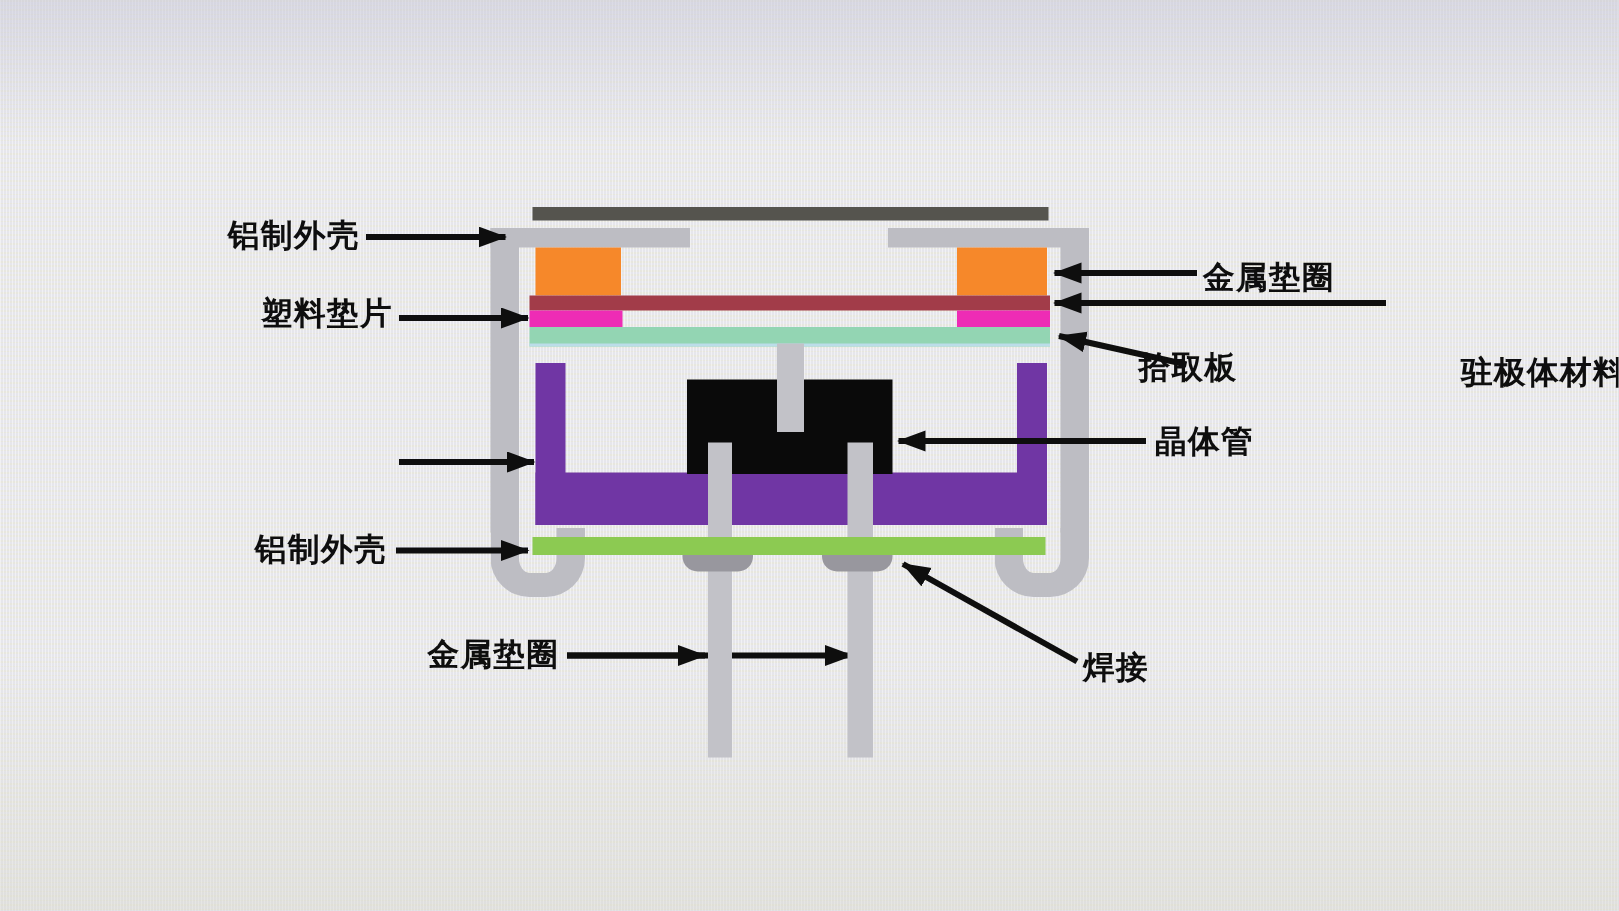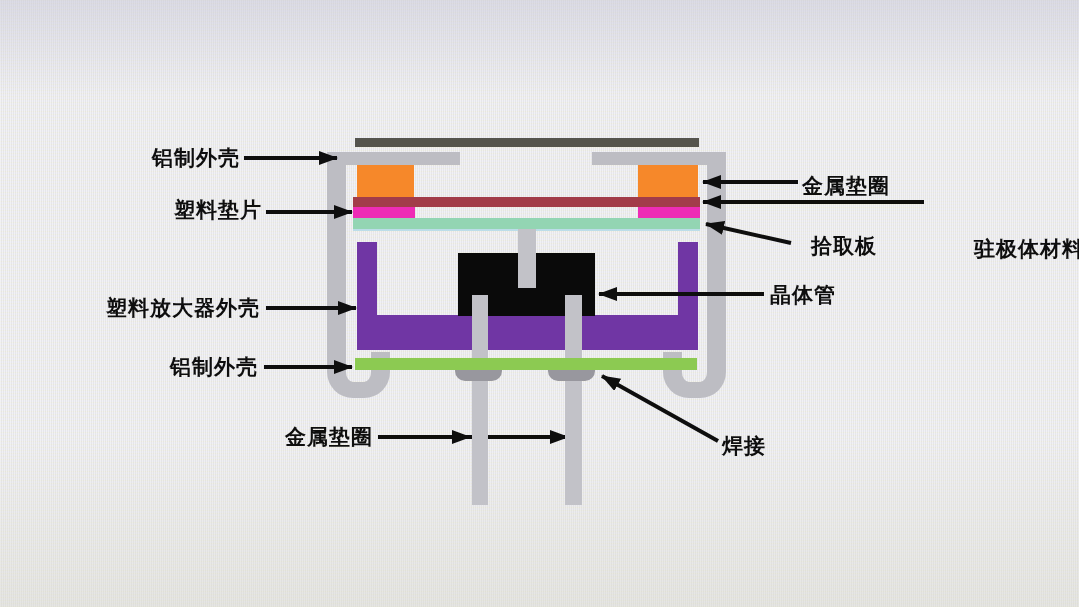--- a/index.html
+++ b/index.html
@@ -68,21 +68,21 @@
   .solder-2       {left:548px;top:370px;width:47px;height:11px;border-radius:0 0 10px 10px;z-index:4;}
 
   
   .lbl-aluminum   {right:839px;top:147px;}
   .lbl-gasket     {right:817px;top:201px;font-family:Liberation Mono, monospace;}
   .lbl-ampcase    {right:819px;top:297px;}
   .lbl-pcb        {right:821px;top:356px;}
   .lbl-leads      {right:706px;top:426px;}
   .lbl-washer     {left:802px;top:175px;}
   .lbl-electret   {left:974px;top:194px;margin-top:44px;}
-  .lbl-pickup     {left:811px;top:235px;}
+  .lbl-pickup     {left:759px;top:235px;}
   .lbl-transistor {left:770px;top:284px;}
   .lbl-solder     {left:722px;top:435px;}
 </style>
 </head>
 <body>
 
 <div class="canvas">
 
   <div class="part top-plate" style="background-color: rgb(85, 84, 78);"></div>
   <div class="part rim-left" style="background-color: rgb(189, 189, 195);"></div>
@@ -124,21 +124,20 @@
       <line x1="798" y1="182" x2="703" y2="182" marker-end="url(#ah)"></line>
       <line x1="924" y1="202" x2="703" y2="202" marker-end="url(#ah)"></line>
       <line x1="791" y1="243" x2="706" y2="224" marker-end="url(#ah)"></line>
       <line x1="764" y1="294" x2="599" y2="294" marker-end="url(#ah)"></line>
       <line x1="718" y1="441" x2="602" y2="376" marker-end="url(#ah)"></line>
     </g>
   </svg>
 
   <div class="label right-align lbl-aluminum">铝制外壳</div>
   <div class="label right-align lbl-gasket">塑料垫片</div>
-  <div class="label right-align lbl-ampcase">塑料放大器外壳</div>
   <div class="label right-align lbl-pcb">铝制外壳</div>
   <div class="label right-align lbl-leads">金属垫圈</div>
   <div class="label lbl-washer">金属垫圈</div>
   <div class="label lbl-electret">驻极体材料</div>
   <div class="label lbl-pickup">拾取板</div>
   <div class="label lbl-transistor">晶体管</div>
   <div class="label lbl-solder">焊接</div>
 
 </div>
 

